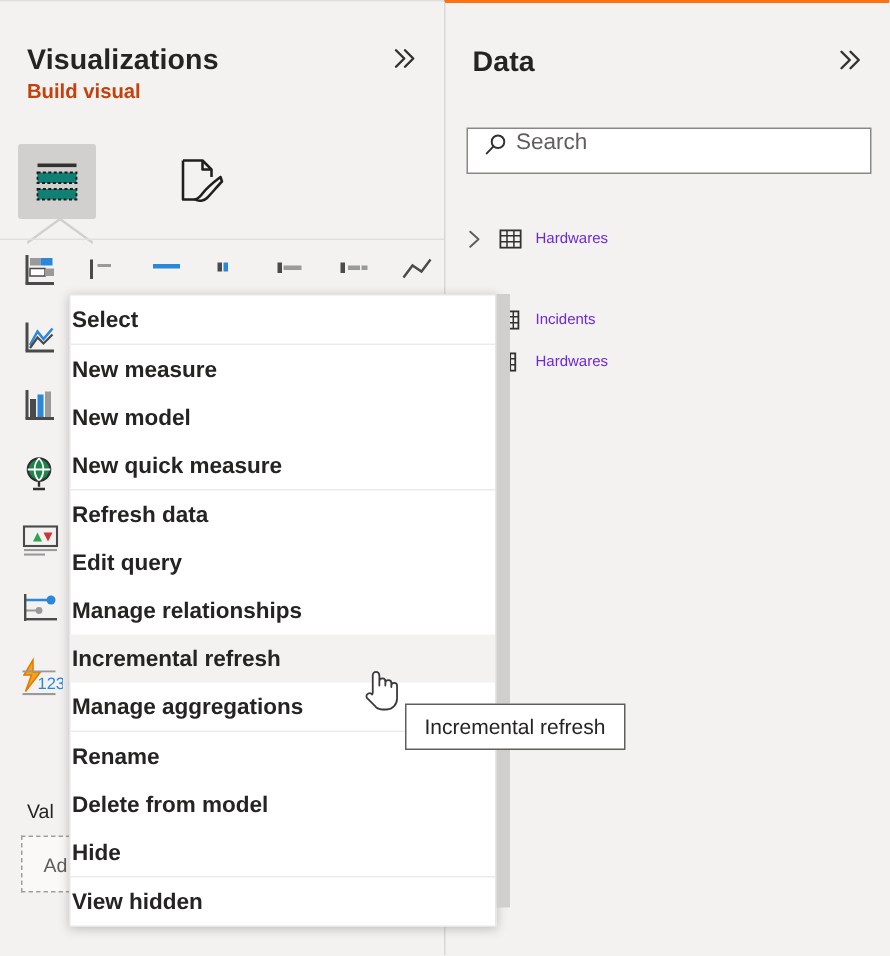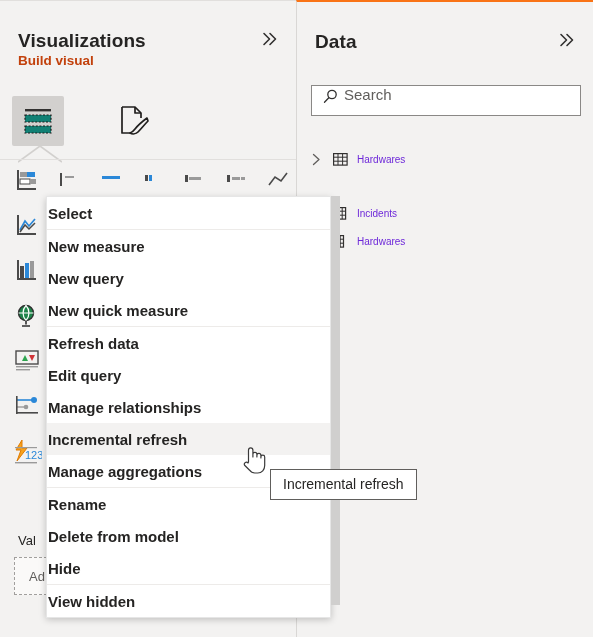--- a/index.html
+++ b/index.html
@@ -533,21 +533,21 @@
 
   <div id="context-menu">
     <div class="menu-item">
         <span>Select</span>
       </div>
     <div class="menu-sep"></div>
     <div class="menu-item">
         <span>New measure</span>
       </div>
     <div class="menu-item">
-        <span>New query</span>
+        <span>New model</span>
       </div>
     <div class="menu-item">
         <span>New quick measure</span>
       </div>
     <div class="menu-sep"></div>
     <div class="menu-item">
         <span>Refresh data</span>
       </div>
     <div class="menu-item">
         <span>Edit query</span>

